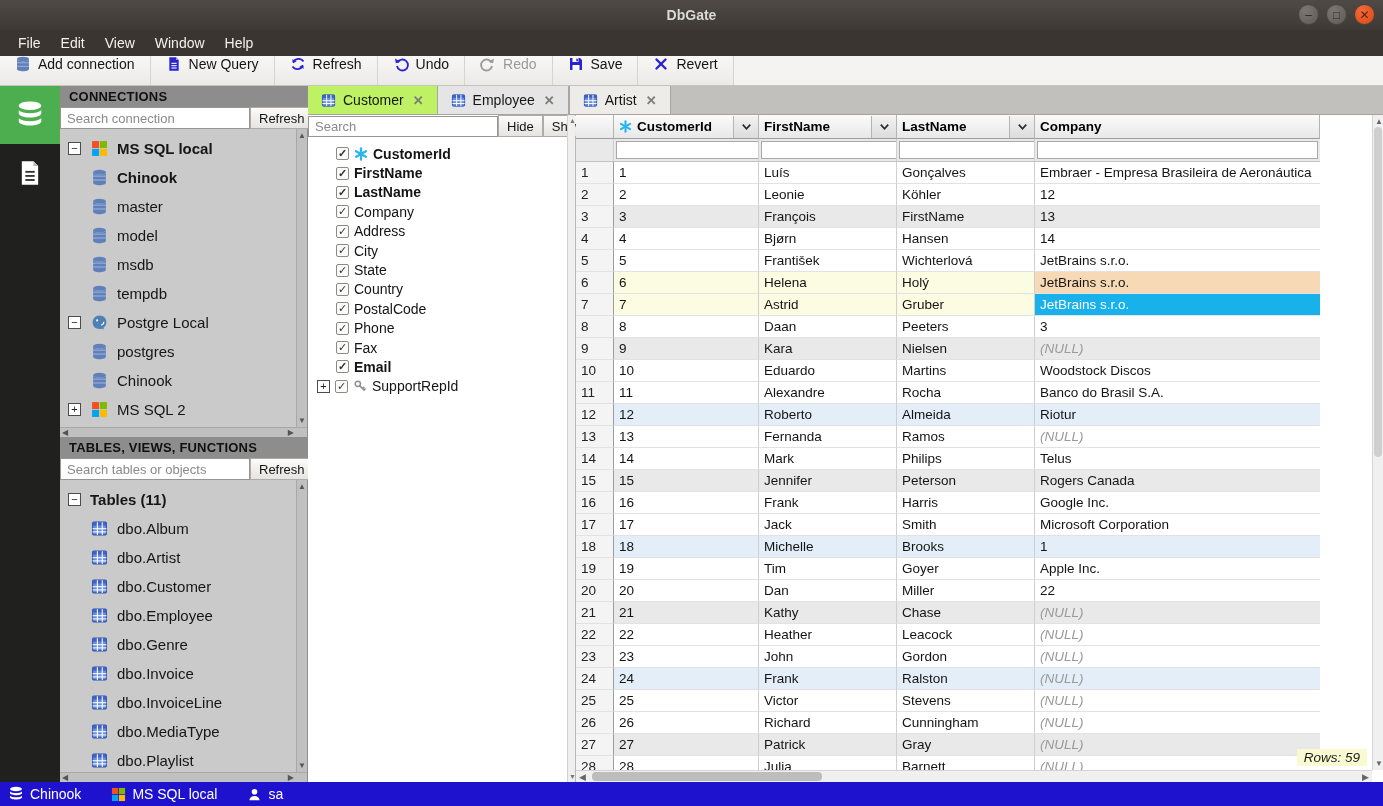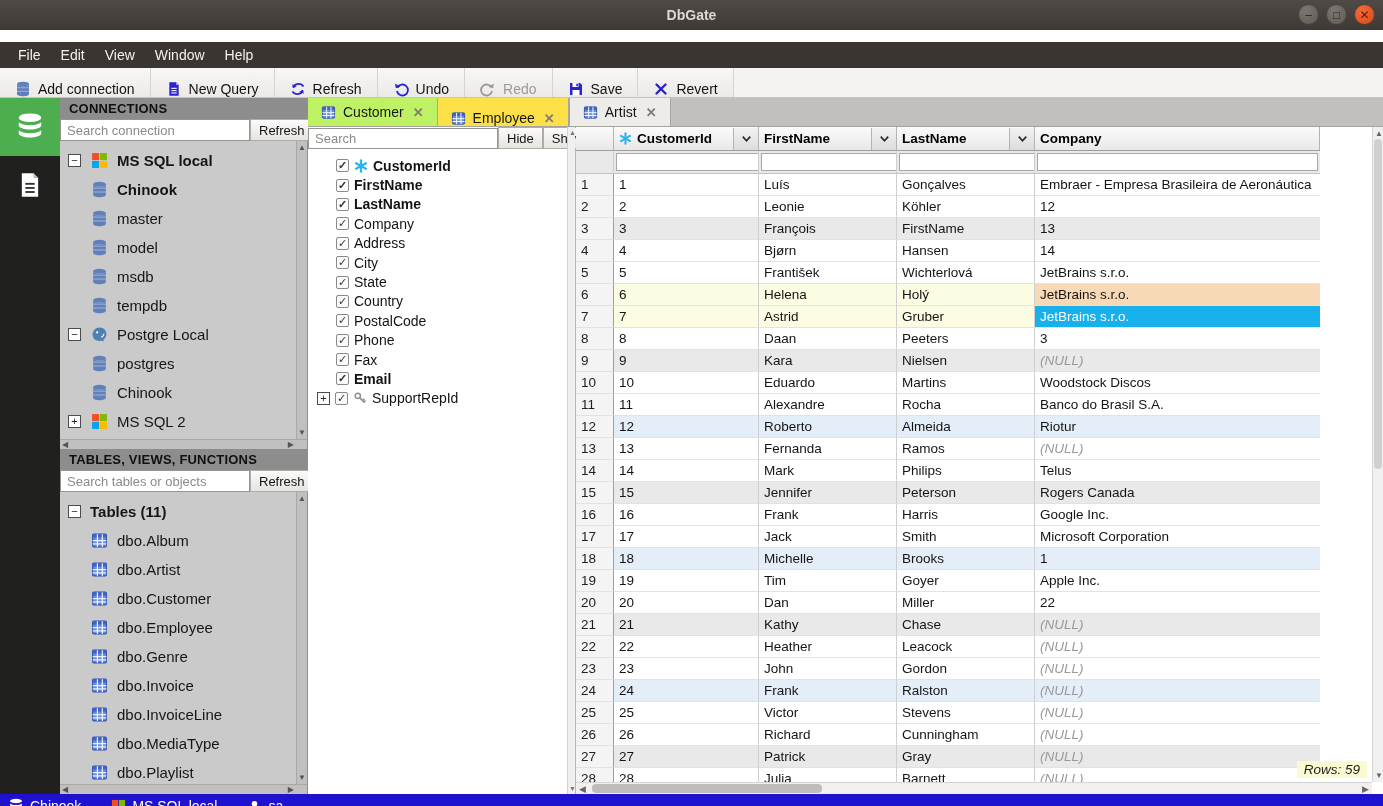--- a/index.html
+++ b/index.html
@@ -6,26 +6,26 @@
   html,body { width:1383px; height:806px; overflow:hidden; font-family:"Liberation Sans",sans-serif; background:#fff; }
 
   
   .titlebar { height:30px; background:linear-gradient(#4f4a46,#3e3935); display:flex; align-items:center; justify-content:center; position:relative; }
   .title { color:#dcdad7; font-weight:bold; font-size:14px; }
   .winbtns { position:absolute; right:8px; top:4px; display:flex; gap:7px; }
   .winbtn { width:21px; height:21px; border-radius:50%; background:radial-gradient(circle at 35% 30%,#7d7772,#5f5955); border:1px solid #4a4540; color:#2c2824; display:flex; align-items:center; justify-content:center; font-size:12px; line-height:1; }
   .winbtn.close { background:radial-gradient(circle at 35% 30%,#f06a38,#dd4814); color:#5d1d06; }
 
   
-  .menubar { height:26px; background:#3a3531; display:flex; align-items:center; padding-left:8px;margin-top:12px; }
+  .menubar { height:26px; background:#3a3531; display:flex; align-items:center; padding-left:8px; }
   .menu-item { color:#f2f1ef; font-size:14px; padding:3px 10px; cursor:default; }
 
   
   .toolbar { height:30px; background:#f4f3f1; border-bottom:1px solid #c6c4c0; display:flex; }
-  .tb-btn { display:flex; align-items:flex-end; gap:7px; padding:0 15px; border-right:1px solid #d6d4d0; font-size:14px; color:#141414; background:linear-gradient(#f8f7f5,#eceae7); }
+  .tb-btn { display:flex; align-items:flex-start; gap:7px; padding:0 15px; border-right:1px solid #d6d4d0; font-size:14px; color:#141414; background:linear-gradient(#f8f7f5,#eceae7); }
   .tb-btn .ticon { display:flex; color:var(--accent,#2a23d4); }
   .tb-btn.disabled { color:#9c9a96; }
   .tb-btn.disabled .ticon { color:#9c9a96; }
 
   
   .main { display:flex; height:696px; }
 
   .rail { width:60px; background:#20201e; display:flex; flex-direction:column; }
   .rail-item { width:60px; height:58px; display:flex; align-items:center; justify-content:center; }
   .rail-item.active { background:var(--rail-active,#4cae4f); }
@@ -50,21 +50,21 @@
   .vscroll .dn { position:absolute; bottom:2px; left:1px; }
   .hscroll { position:absolute; left:0; right:0; bottom:0; height:10px; background:#c0c0c0; border-top:1px solid #a8a8a8; color:#555; font-size:8px; }
   .hscroll .lf { position:absolute; left:2px; top:0px; }
   .hscroll .rt { position:absolute; right:13px; top:0px; }
 
   
   .rightarea { flex:1; display:flex; flex-direction:column; }
   .tabbar { height:29px; background:#c2c0bc; display:flex; border-bottom:1px solid #a5a3a0; }
   .tab { display:flex; align-items:center; gap:7px; padding:0 13px; font-size:14px; color:#161616; border-right:1px solid #a8a6a2; }
   .tab.active { background:#bef264; }
-  .tab.shaded { background:#fde047;align-items:flex-end; }
+  .tab.shaded { background:#e5e5e5; }
   .tab.light { background:#eeece9; }
   .tab.gap { margin-left:0; border-left:1px solid #a8a6a2; }
   .tab-close { color:#7e7c78; font-size:13px; font-weight:bold; margin-left:2px; }
 
   .workrow { flex:1; display:flex; overflow:hidden; }
 
   
   .colmgr { width:268px; background:#fff; display:flex; flex-direction:column; position:relative; border-right:1px solid #b9b7b3; }
   .cm-search { display:flex;align-items:center; }
   .cm-search .search-input { height:21px; }

